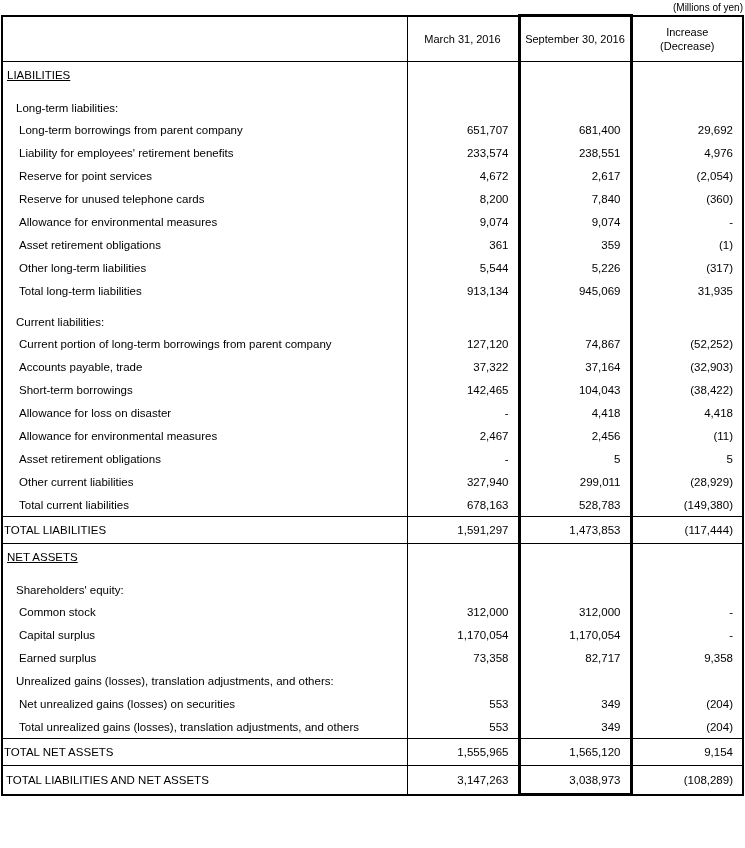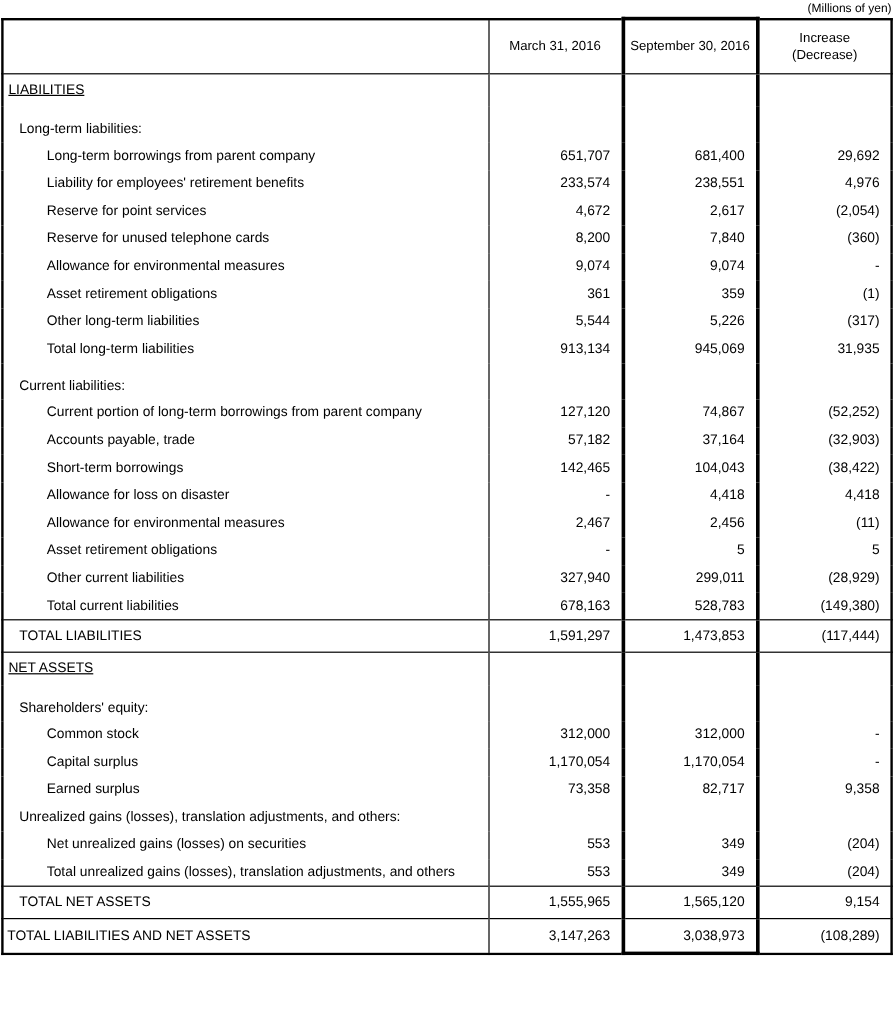--- a/index.html
+++ b/index.html
@@ -55,25 +55,25 @@
   td.num.march { border-left: 1px solid #000; }
   td.num.sept { border-left: 3px solid #000; border-right: 3px solid #000; }
   td.num.increase { border-left: 1px solid #000; }
 
   tr.row-section { height: 27px; }
   tr.row-section .label-text { text-decoration: underline; }
   tr.row-subsection { height: 30px; padding-left: 12px; }
   tr.row-subsection td.label { vertical-align: bottom; padding-bottom: 5px; }
   tr.row-subsection-tight { height: 23px; }
   tr.row-item { height: 23px; }
-  tr.row-item td.label { padding-left: 36px; margin-left: 32px; }
+  tr.row-item td.label { padding-left: 16px; margin-left: 32px; }
   tr.row-subsection td.label,
   tr.row-subsection-tight td.label { padding-left: 13px; }
   tr.row-total { height: 27px; }
-  tr.row-total td.label { padding-left: 13px; }
+  tr.row-total td.label { padding-left: 1px; }
   tr.row-grand-total { height: 29px; }
   tr.row-grand-total td.label { padding-left: 3px; }
 
   tbody:last-of-type tr:last-child td.num.sept { border-bottom: 3px solid #000; }
 
   .mark { float: left; margin-left: 21px; }
 </style>
 </head>
 <body>
 
@@ -163,21 +163,21 @@
           <td class="num increase"></td>
         </tr>
         <tr class="row-item">
           <td class="label"><span class="label-text">Current portion of long-term borrowings from parent company</span></td>
           <td class="num march">127,120</td>
           <td class="num sept">74,867</td>
           <td class="num increase">(52,252)</td>
         </tr>
         <tr class="row-item">
           <td class="label"><span class="label-text">Accounts payable, trade</span></td>
-          <td class="num march">57,182</td>
+          <td class="num march">37,322</td>
           <td class="num sept">37,164</td>
           <td class="num increase">(32,903)</td>
         </tr>
         <tr class="row-item">
           <td class="label"><span class="label-text">Short-term borrowings</span></td>
           <td class="num march">142,465</td>
           <td class="num sept">104,043</td>
           <td class="num increase">(38,422)</td>
         </tr>
         <tr class="row-item">

